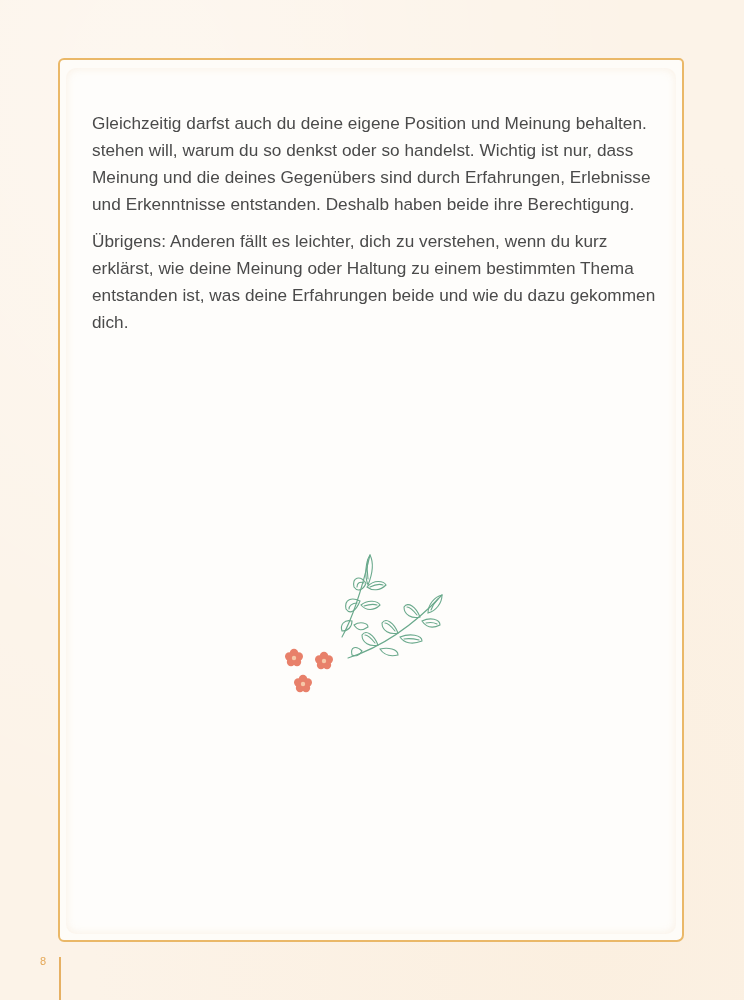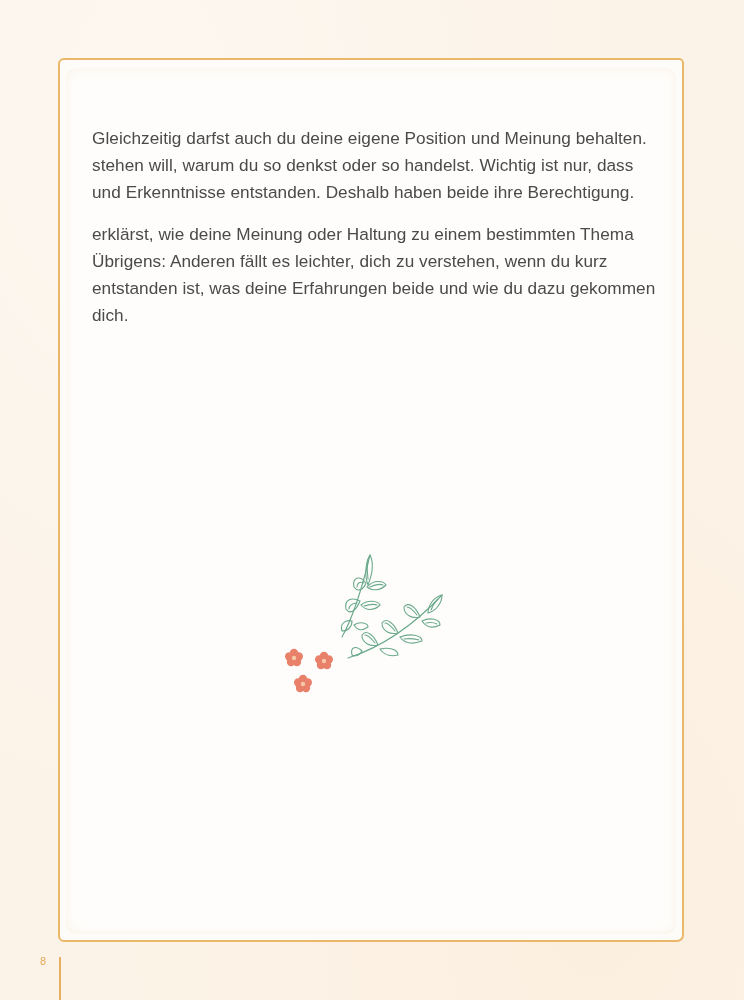--- a/index.html
+++ b/index.html
@@ -47,21 +47,21 @@
       position: absolute;
       left: 92px;
       top: 110px;
       width: 560px;
       color: #4a4a4a;
       font-size: 17.2px;
       line-height: 27px;
       letter-spacing: 0.05px;
     }
     .content p {
-      margin: 15px 0 10px 0;
+      margin: 0 0 10px 0;
     }
     .line {
       display: block;
       white-space: nowrap;
     }
     .illustration {
       position: absolute;
       left: 280px;
       top: 545px;
       width: 170px;
@@ -90,25 +90,26 @@
 <div class="page-bg"></div>
 
 <div class="frame">
   <div class="frame-inner"></div>
 </div>
 
 <div class="content">
   <p>
     <span class="line">Gleichzeitig darfst auch du deine eigene Position und Meinung behalten.</span>
     <span class="line">stehen will, warum du so denkst oder so handelst. Wichtig ist nur, dass</span>
+    <span class="line">Meinung und die deines Gegenübers sind durch Erfahrungen, Erlebnisse</span>
     <span class="line">und Erkenntnisse entstanden. Deshalb haben beide ihre Berechtigung.</span>
   </p>
   <p>
+    <span class="line">Übrigens: Anderen fällt es leichter, dich zu verstehen, wenn du kurz</span>
     <span class="line">erklärst, wie deine Meinung oder Haltung zu einem bestimmten Thema</span>
-    <span class="line">Übrigens: Anderen fällt es leichter, dich zu verstehen, wenn du kurz</span>
     <span class="line">entstanden ist, was deine Erfahrungen beide und wie du dazu gekommen</span>
     <span class="line">dich.</span>
   </p>
 </div>
 
 <div class="illustration">
   <svg width="170" height="155" viewBox="0 0 170 155" xmlns="http://www.w3.org/2000/svg">
 
     <g fill="none" stroke="#6aa98c" stroke-width="1.1" stroke-linecap="round">
       <path d="M62 92 C72 74, 80 52, 90 10"></path>

